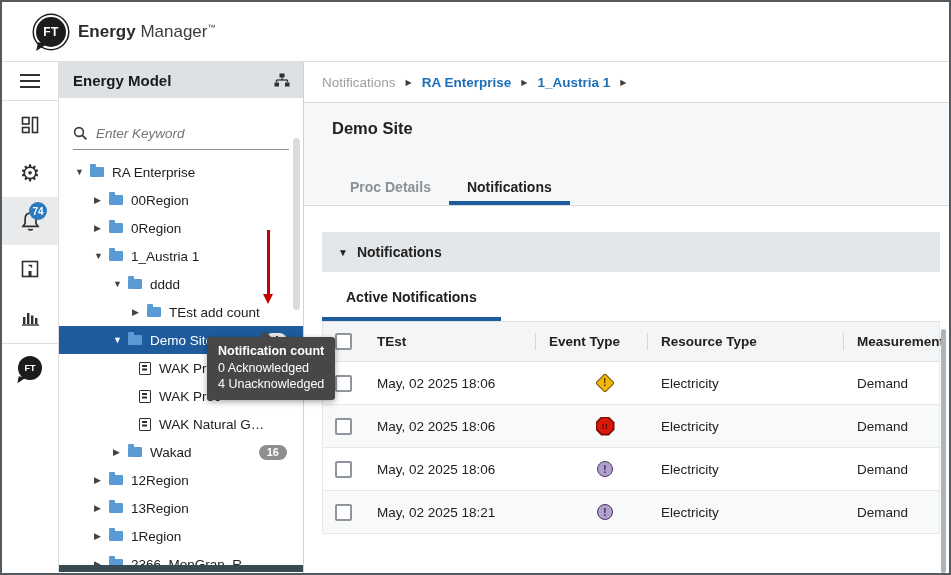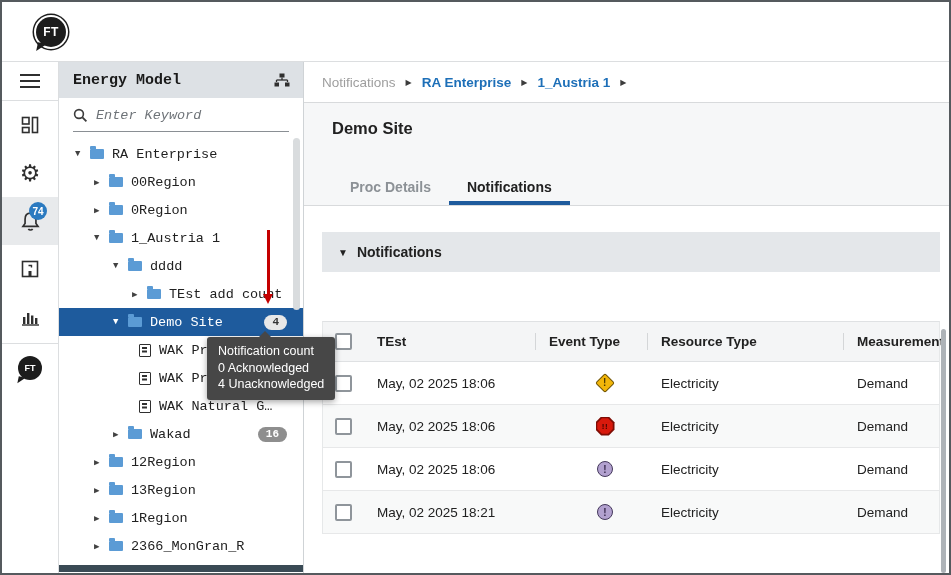--- a/index.html
+++ b/index.html
@@ -29,24 +29,24 @@
   .rail-item.active { background:#e8eaec; }
   .rail-sep { border-top:1px solid #dcdee0; margin-top:2px; }
   .gear-glyph { font-size:23px; color:#2f2f2f; line-height:1; }
   .bell-badge { position:absolute; top:5px; left:27px; min-width:18px; height:18px; border-radius:50%;
     background:#2b7ac0; color:#fff; font-size:10px; font-weight:700; display:flex; align-items:center; justify-content:center; }
   .ft-mini { width:24px; height:24px; border-radius:50%; background:#1c1c1c; color:#fff; font-size:9px; font-weight:700;
     display:flex; align-items:center; justify-content:center; position:relative; }
   .ft-mini::after { content:""; position:absolute; left:0; bottom:-4px; border-left:7px solid #1c1c1c; border-bottom:7px solid transparent; transform:rotate(12deg); }
 
   
-  .tree-panel { width:245px; border-right:1px solid #cfd3d6; position:relative; background:#fff;font-family:Liberation Mono, monospace; }
+  .tree-panel { width:245px; border-right:1px solid #cfd3d6; position:relative; background:#fff; }
   .tree-head { height:36px; background:#dde1e5; display:flex; align-items:center; justify-content:space-between; padding:0 13px 0 14px; }
   .tree-title { font-size:15px; font-weight:700; color:#1a1a1a; }
-  .search-row { height:32px; margin:2px 14px 0 14px; display:flex; align-items:center; gap:8px; border-bottom:1px solid #8a8f94; }
+  .search-row { height:32px; margin:20px 14px 0 14px; display:flex; align-items:center; gap:8px; border-bottom:1px solid #8a8f94; }
   .search-row input { border:none; outline:none; flex:1; font-size:13.5px; font-style:italic; color:#444; background:transparent; font-family:inherit; }
   .search-row input::placeholder { color:#6f7479; font-style:italic; }
   .tree-list { padding-top:8px; }
   .tree-row { height:28px; display:flex; align-items:center; font-size:13.5px; color:#212121; cursor:pointer; white-space:nowrap; }
   .tree-row .caret { width:15px; font-size:9px; color:#424242; flex:0 0 15px; }
   .tree-row.selected { background:#1e5b9d; color:#fff; }
   .tree-row.selected .caret { color:#fff; }
   .folder { width:14px; height:10px; background:#5b9bd5; border-radius:1px; position:relative; margin-right:8px; flex:0 0 14px; }
   .folder::before { content:""; position:absolute; top:-3px; left:0; width:6px; height:3px; background:#5b9bd5; border-radius:1px 1px 0 0; }
   .meter { width:12px; height:13px; border:1.5px solid #2f2f2f; background:#fff; border-radius:1px; position:relative; margin-right:8px; flex:0 0 12px; }
@@ -104,30 +104,34 @@
   .v-scroll-main { position:absolute; right:3px; top:267px; bottom:0; width:5px; background:#aeb3b8; border-radius:3px; }
 
   
   .annot-arrow { position:absolute; left:262px; top:228px; width:8px; height:76px; z-index:40; pointer-events:none; }
   .annot-arrow .shaft { position:absolute; left:2.5px; top:0; width:3px; height:66px; background:#c40000; }
   .annot-arrow .head { position:absolute; left:-1px; top:64px; width:0; height:0;
     border-left:5px solid transparent; border-right:5px solid transparent; border-top:10px solid #c40000; }
   .tooltip { position:absolute; left:205px; top:335px; z-index:50; background:#474747; color:#fff; border-radius:3px;
     padding:6px 11px 7px 11px; font-size:12.5px; line-height:16.5px; box-shadow:0 2px 6px rgba(0,0,0,.35); white-space:nowrap; }
   .tooltip::before { content:""; position:absolute; top:-6px; left:52px; border-left:6px solid transparent; border-right:6px solid transparent; border-bottom:6px solid #474747; }
-  .tooltip .tt-title { font-weight:400; }
+  .tooltip .tt-title { font-weight:700; }
   svg { display:block; }
 </style>
 </head>
 <body>
 
 <div class="app">
 
   <div class="topbar">
     <div class="logo-badge">FT</div>
+    <div class="brand">
+      <span class="b">Energy</span>
+      <span class="l">Manager</span><sup>™</sup>
+    </div>
   </div>
 
   <div class="body-row">
 
     <div class="rail">
       <div class="rail-menu">
         <div class="burger">
             <span></span>
             <span></span>
             <span></span>
@@ -292,20 +296,21 @@
           <div class="tab active">Notifications</div>
         </div>
       </div>
 
       <div class="notif-panel">
         <div class="notif-header">
           <span class="sec-caret">▼</span>
           <span class="notif-title">Notifications</span>
         </div>
         <div class="notif-tabs">
+          <div class="ntab active">Active Notifications</div>
         </div>
         <div class="table">
           <div class="trow thead">
             <div class="th">
                 <div class="cb"></div>
               </div>
             <div class="th">TEst</div>
             <div class="th sep">Event Type</div>
             <div class="th sep">Resource Type</div>
             <div class="th sep">Measurement</div>

